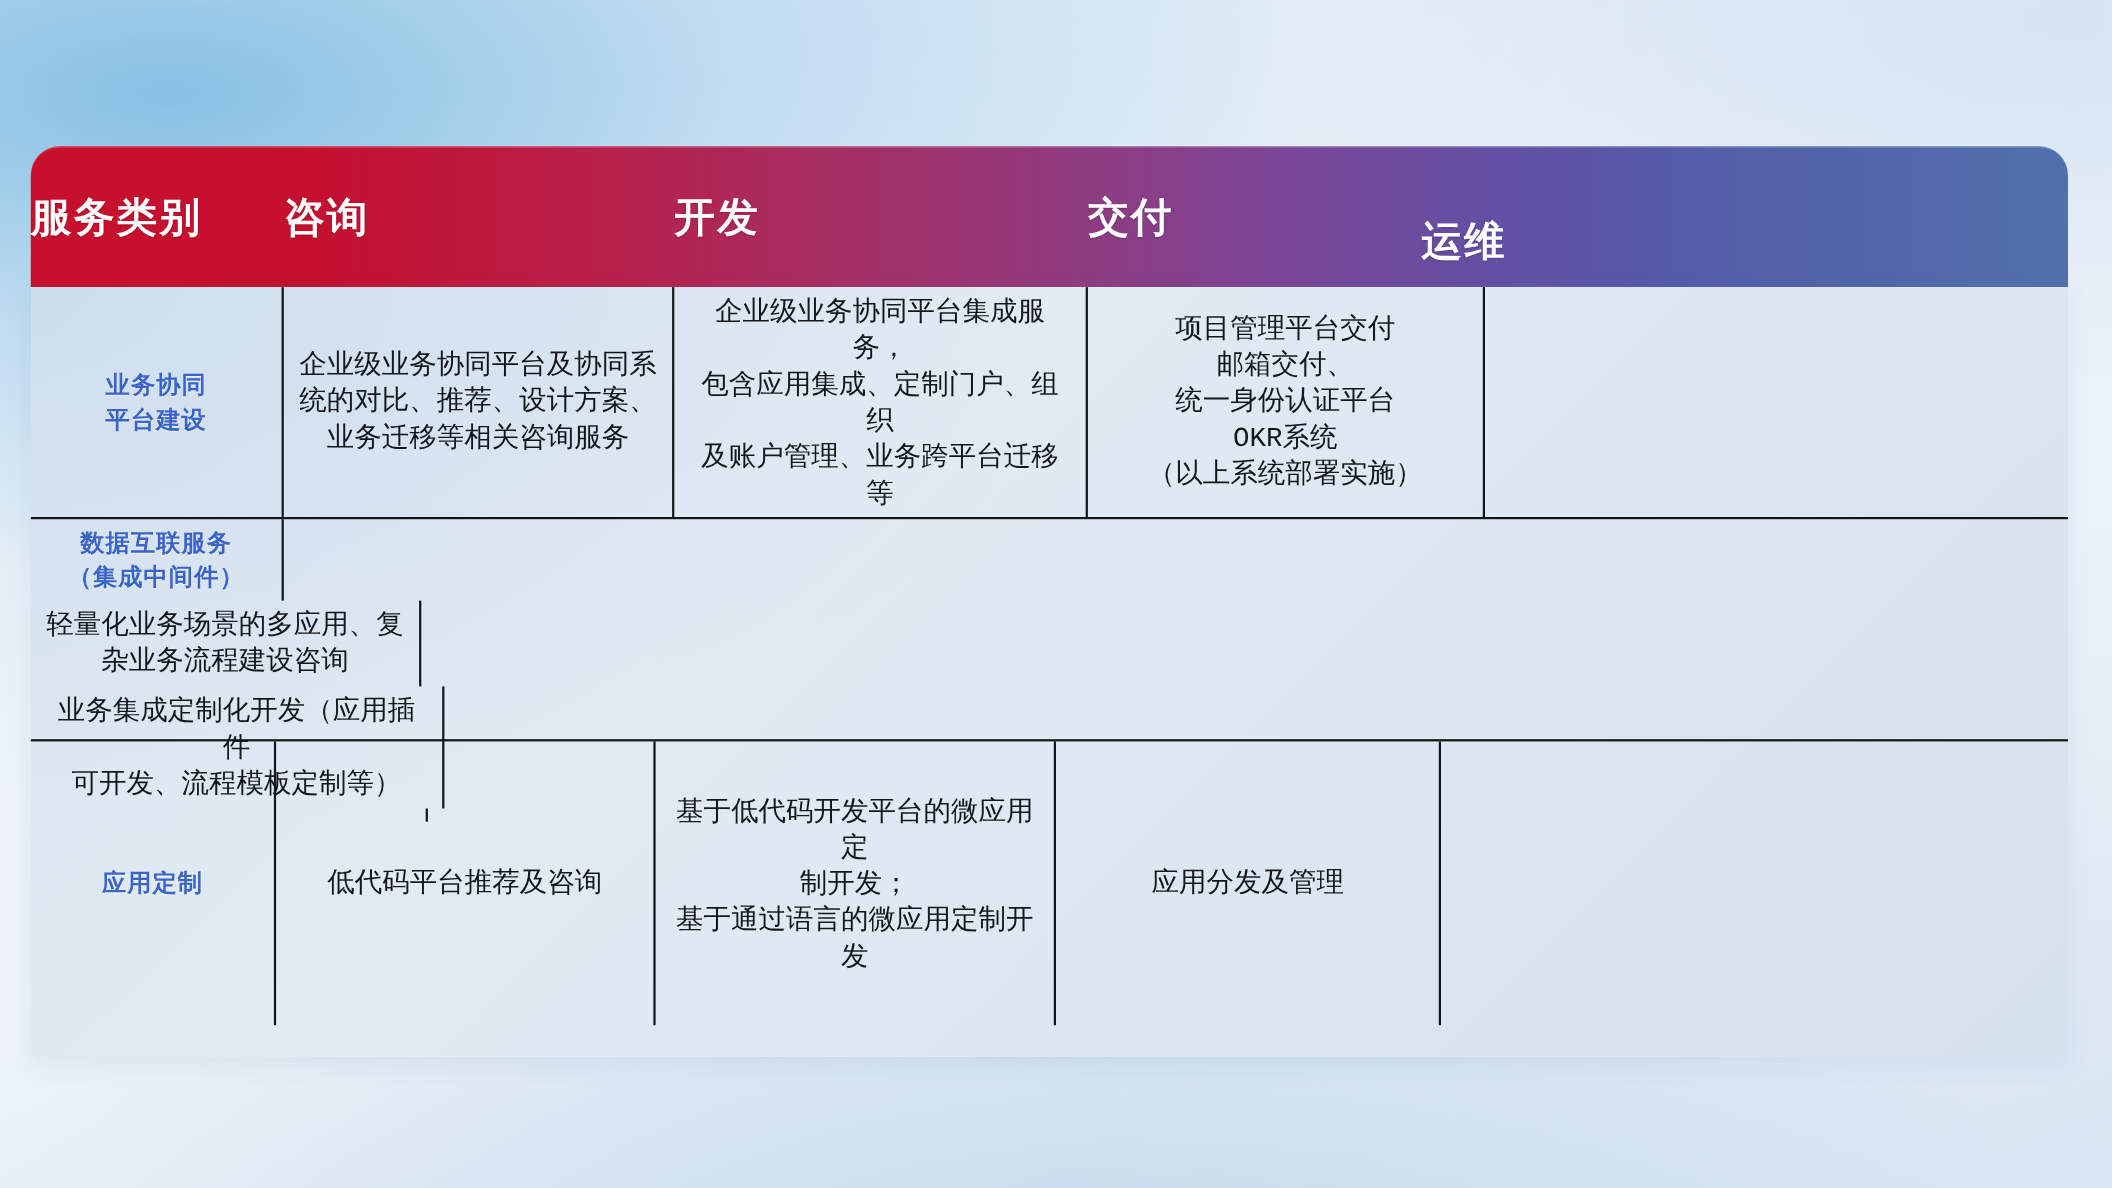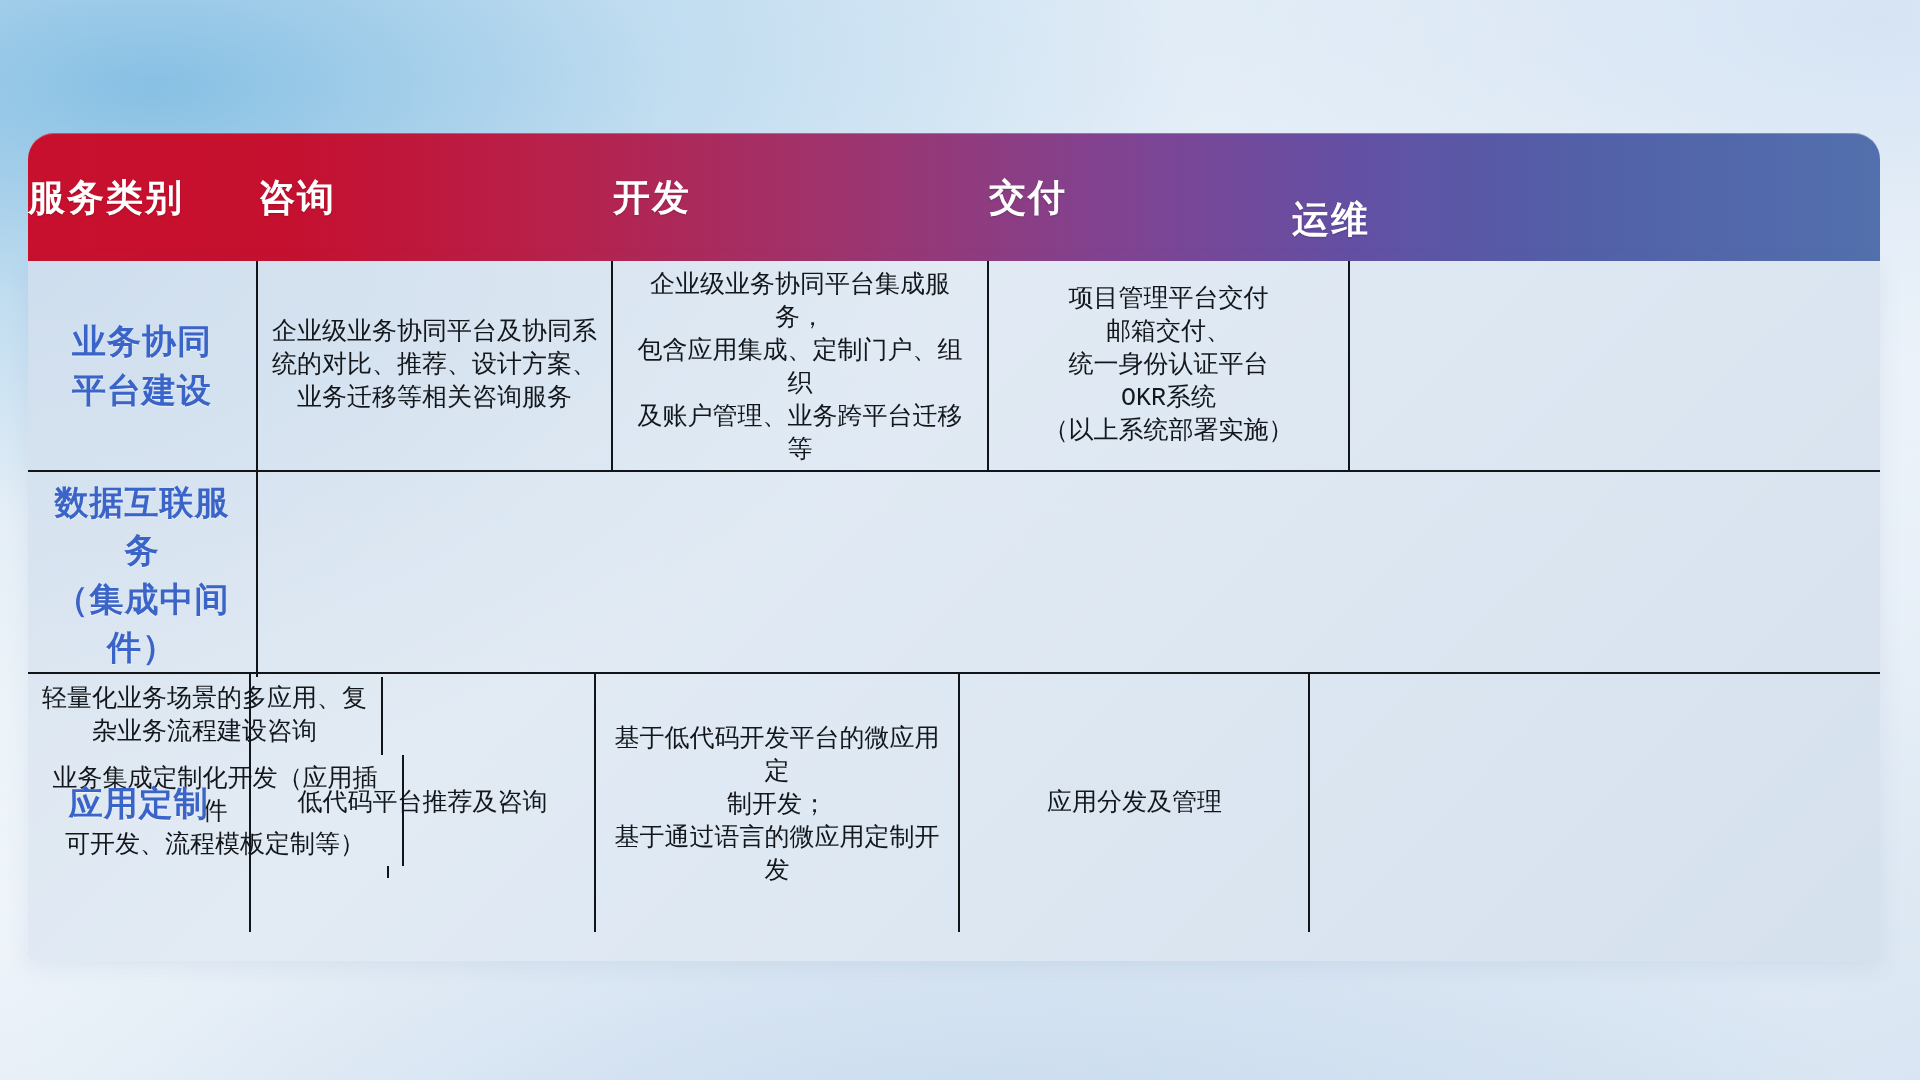--- a/index.html
+++ b/index.html
@@ -51,21 +51,21 @@
   .row.r1,.row.r2{border-bottom:2px solid #111418;}
 
   .cell{
     box-sizing:border-box;
     display:flex;align-items:center;justify-content:center;
     text-align:center;color:#13171c;font-size:25px;line-height:1.32;
     padding:6px 14px;
   }
   .cell.div{border-right:2px solid #111418;}
   .cell.cat{
-    color:#3a64c8;font-weight:bold;font-size:34px;line-height:1.42;
+    color:#3a64c8;font-weight:bold;font-size:22px;line-height:1.42;
     letter-spacing:1px;text-shadow:0 1px 1px rgba(255,255,255,.6);
   }
   .cell .txt{display:block;width:100%;white-space:pre-line;}
   
   .c0{width:230px;}
   .c1{width:355px;font-family:Liberation Mono, monospace;}
   .c2{width:376px;}
   .c3{width:361px;font-family:Liberation Mono, monospace;}
   .c4{width:588px;}
 

